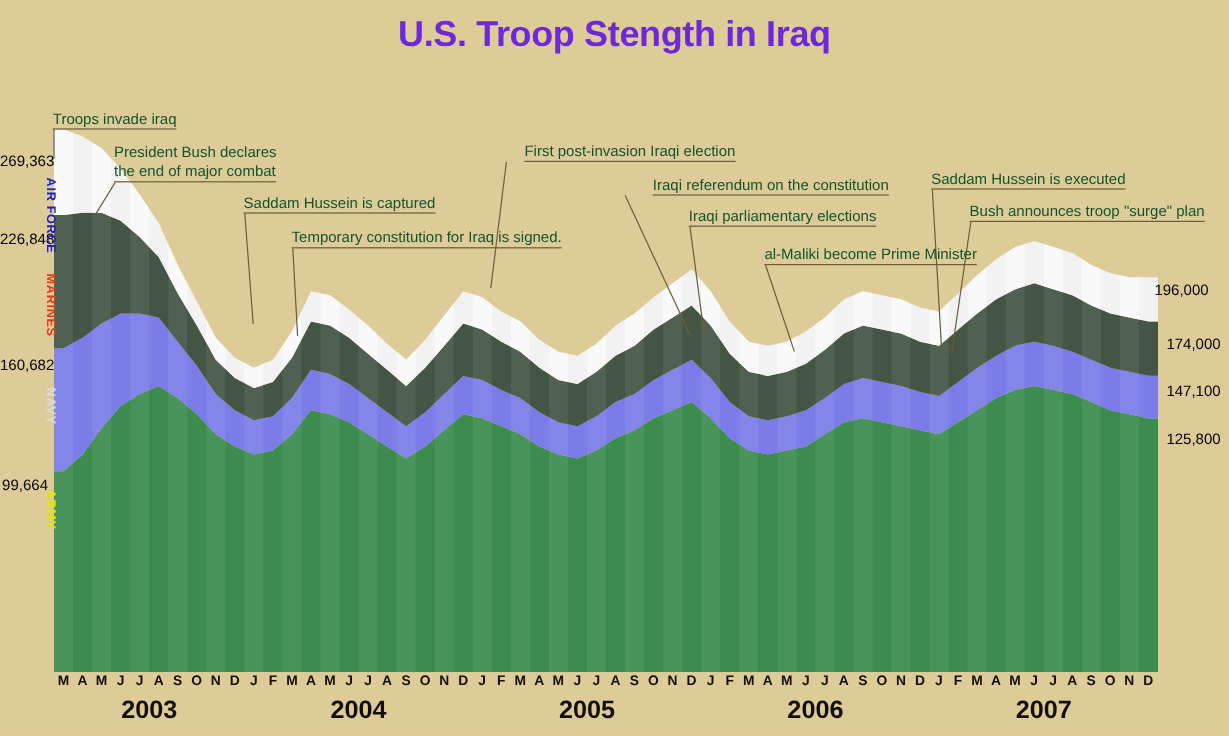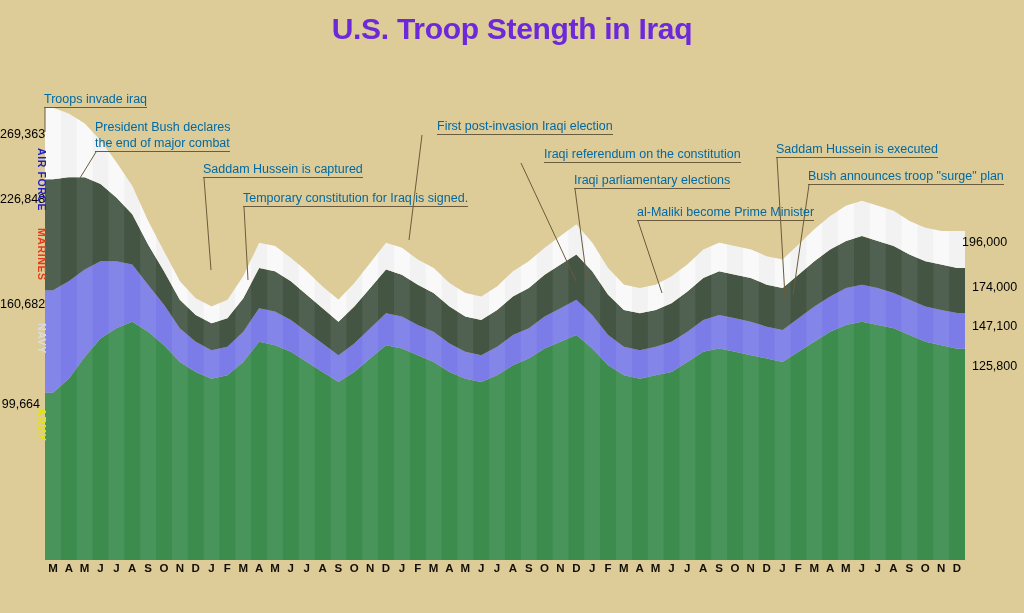--- a/index.html
+++ b/index.html
@@ -35,21 +35,21 @@
   .serieslab{
     position:absolute;
     font-size:10.5px;font-weight:bold;letter-spacing:0.6px;
     transform-origin:left top;
     transform:rotate(90deg);
     white-space:nowrap;
   }
 
   
   .anno{
-    position:absolute;font-size:12.5px;color:#0369a1;white-space:nowrap;
+    position:absolute;font-size:12.5px;color:#14532d;white-space:nowrap;
     border-bottom:1px solid #6a5c3c;padding-bottom:1px;
   }
   #leaders{position:absolute;left:0;top:0;width:1024px;height:613px;pointer-events:none;}
 
   
   #months{
     position:absolute;left:45px;top:562px;width:920px;height:18px;
     display:flex;
   }
   #months span{
@@ -321,14 +321,21 @@
       <span>A</span>
       <span>M</span>
       <span>J</span>
       <span>J</span>
       <span>A</span>
       <span>S</span>
       <span>O</span>
       <span>N</span>
       <span>D</span>
     </div>
+  <div id="years">
+      <span style="left: 79.3px;">2003</span>
+      <span style="left: 253.8px;">2004</span>
+      <span style="left: 444.1px;">2005</span>
+      <span style="left: 634.5px;">2006</span>
+      <span style="left: 824.8px;">2007</span>
+    </div>
 
 </div>
 
 </body></html>

